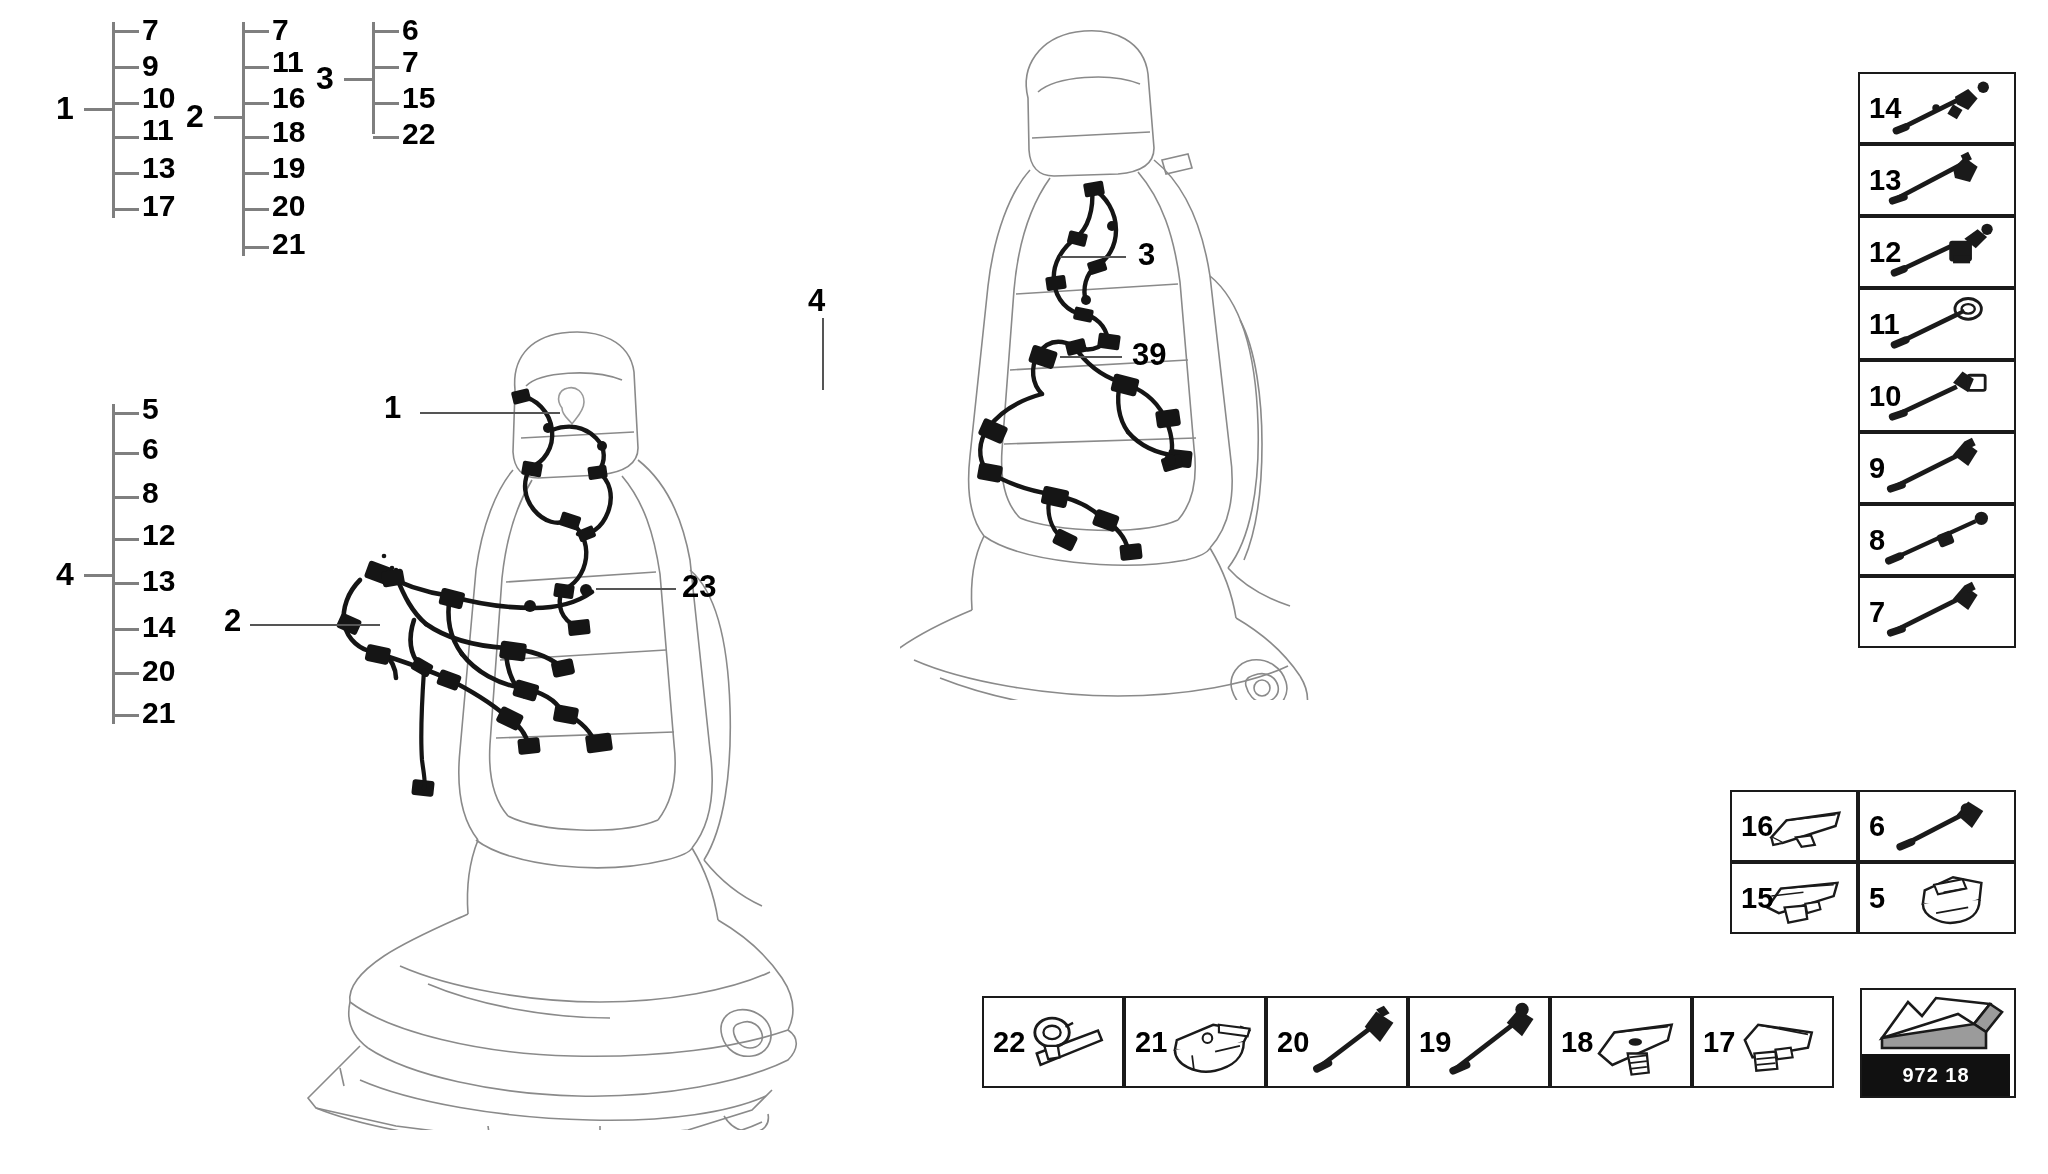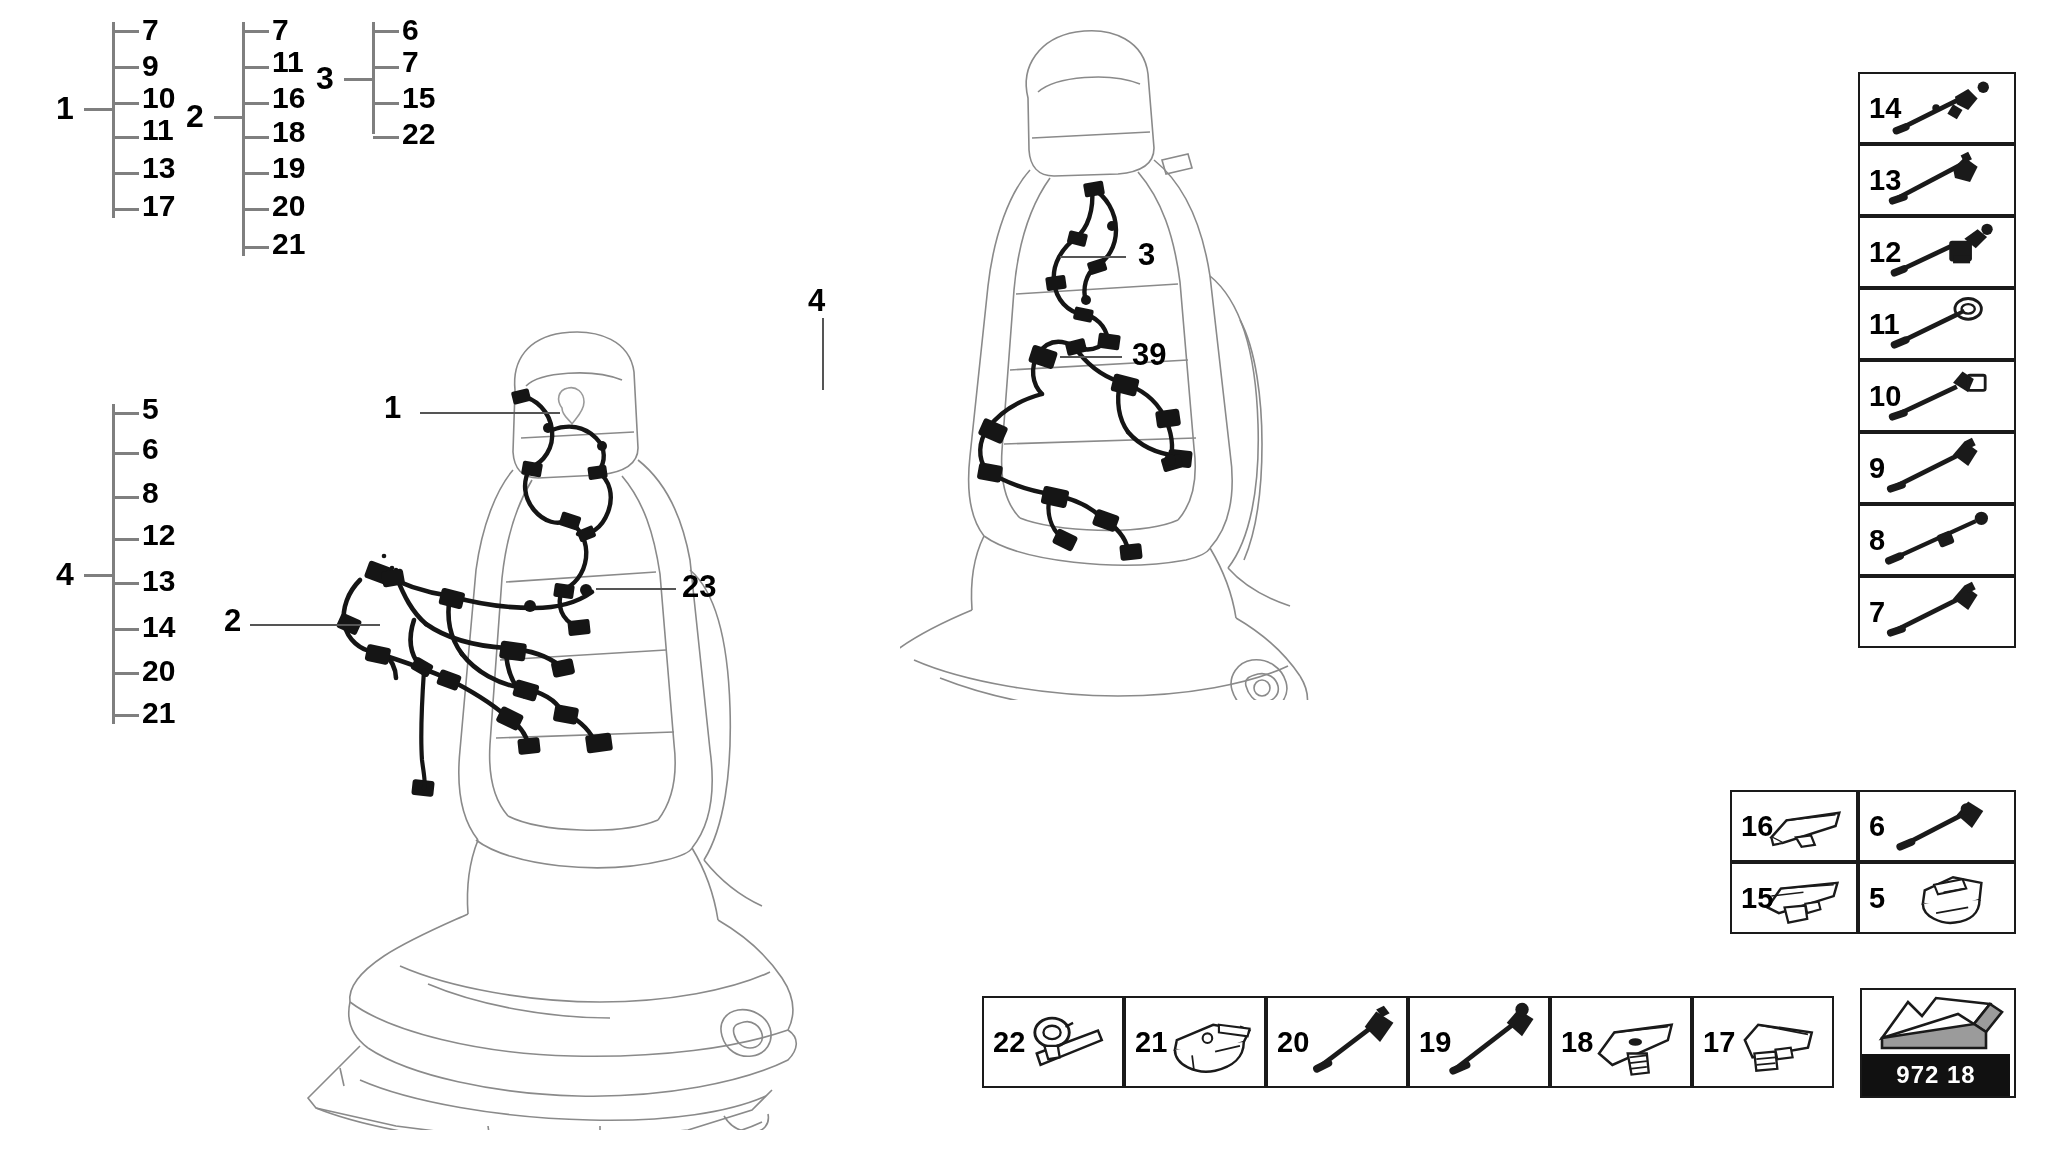--- a/index.html
+++ b/index.html
@@ -89,21 +89,21 @@
     background: #fff;
   }
   .badge .icon {
     position: absolute; left: 0; top: 0; right: 0; height: 66px;
   }
   .badge .code {
     position: absolute; left: 0; right: 4px; bottom: 0;
     height: 42px;
     background: #111;
     color: #fff;
-    font-size: 24px; font-weight: bold;
+    font-size: 20px; font-weight: bold;
     letter-spacing: 1px;
     display: flex; align-items: center; justify-content: center;
   }
   .seat { position: absolute; }
   .seat svg { display: block; }
 </style>
 </head>
 <body>
 
 <div class="stage">

